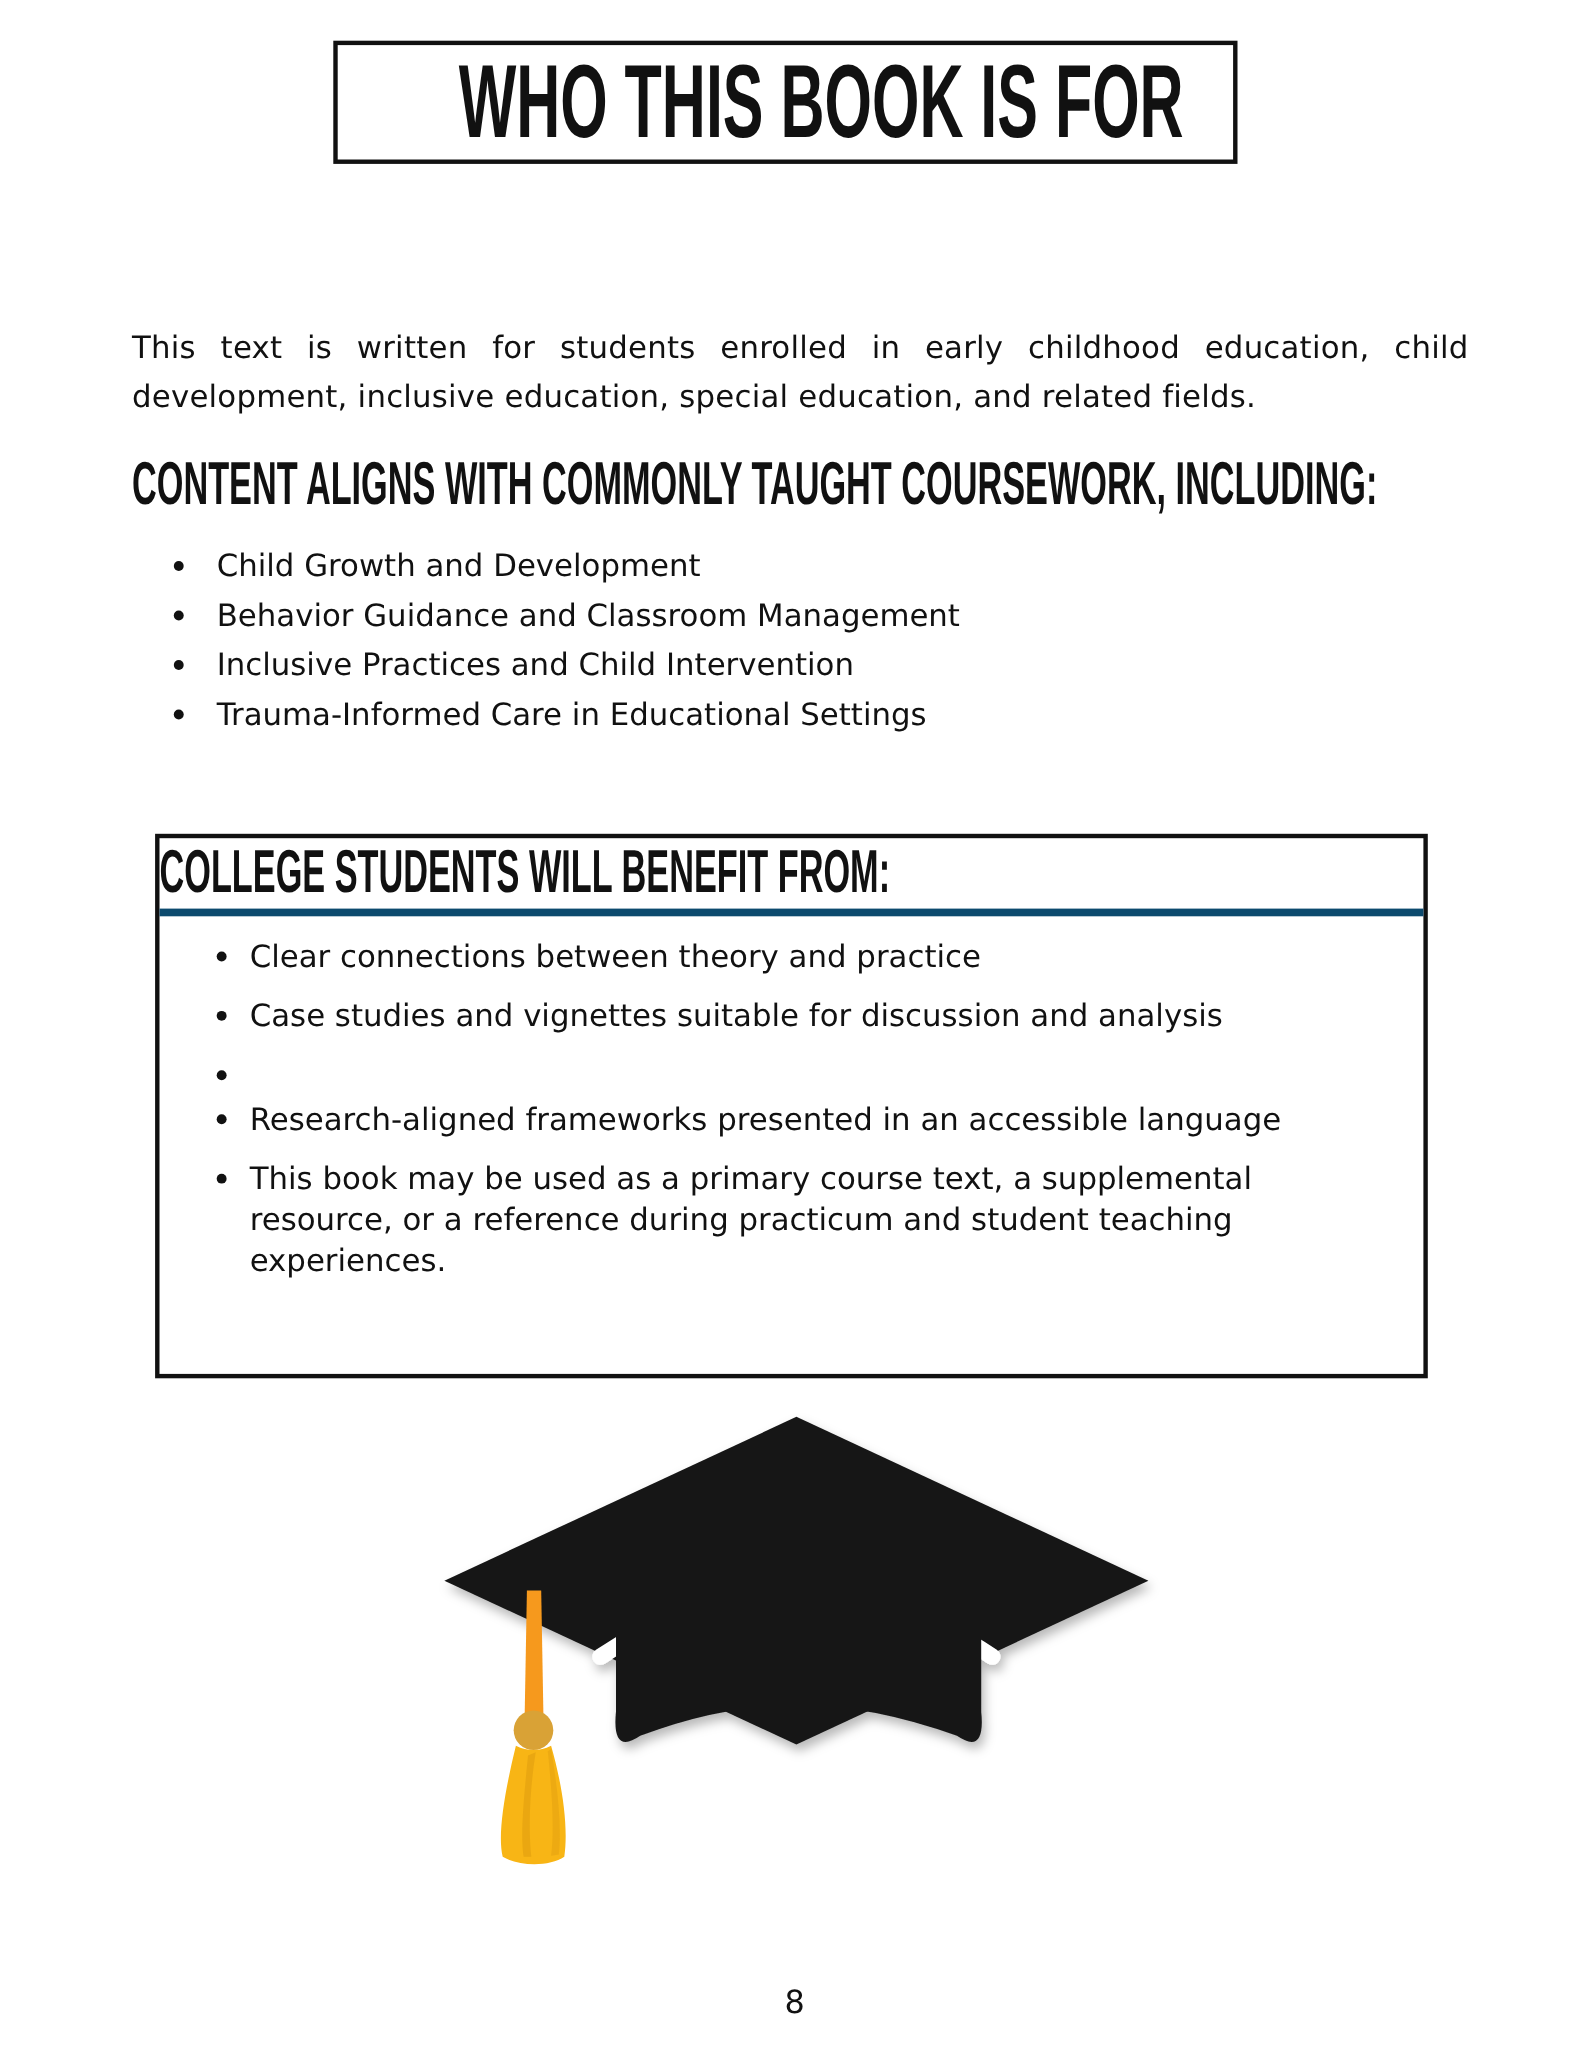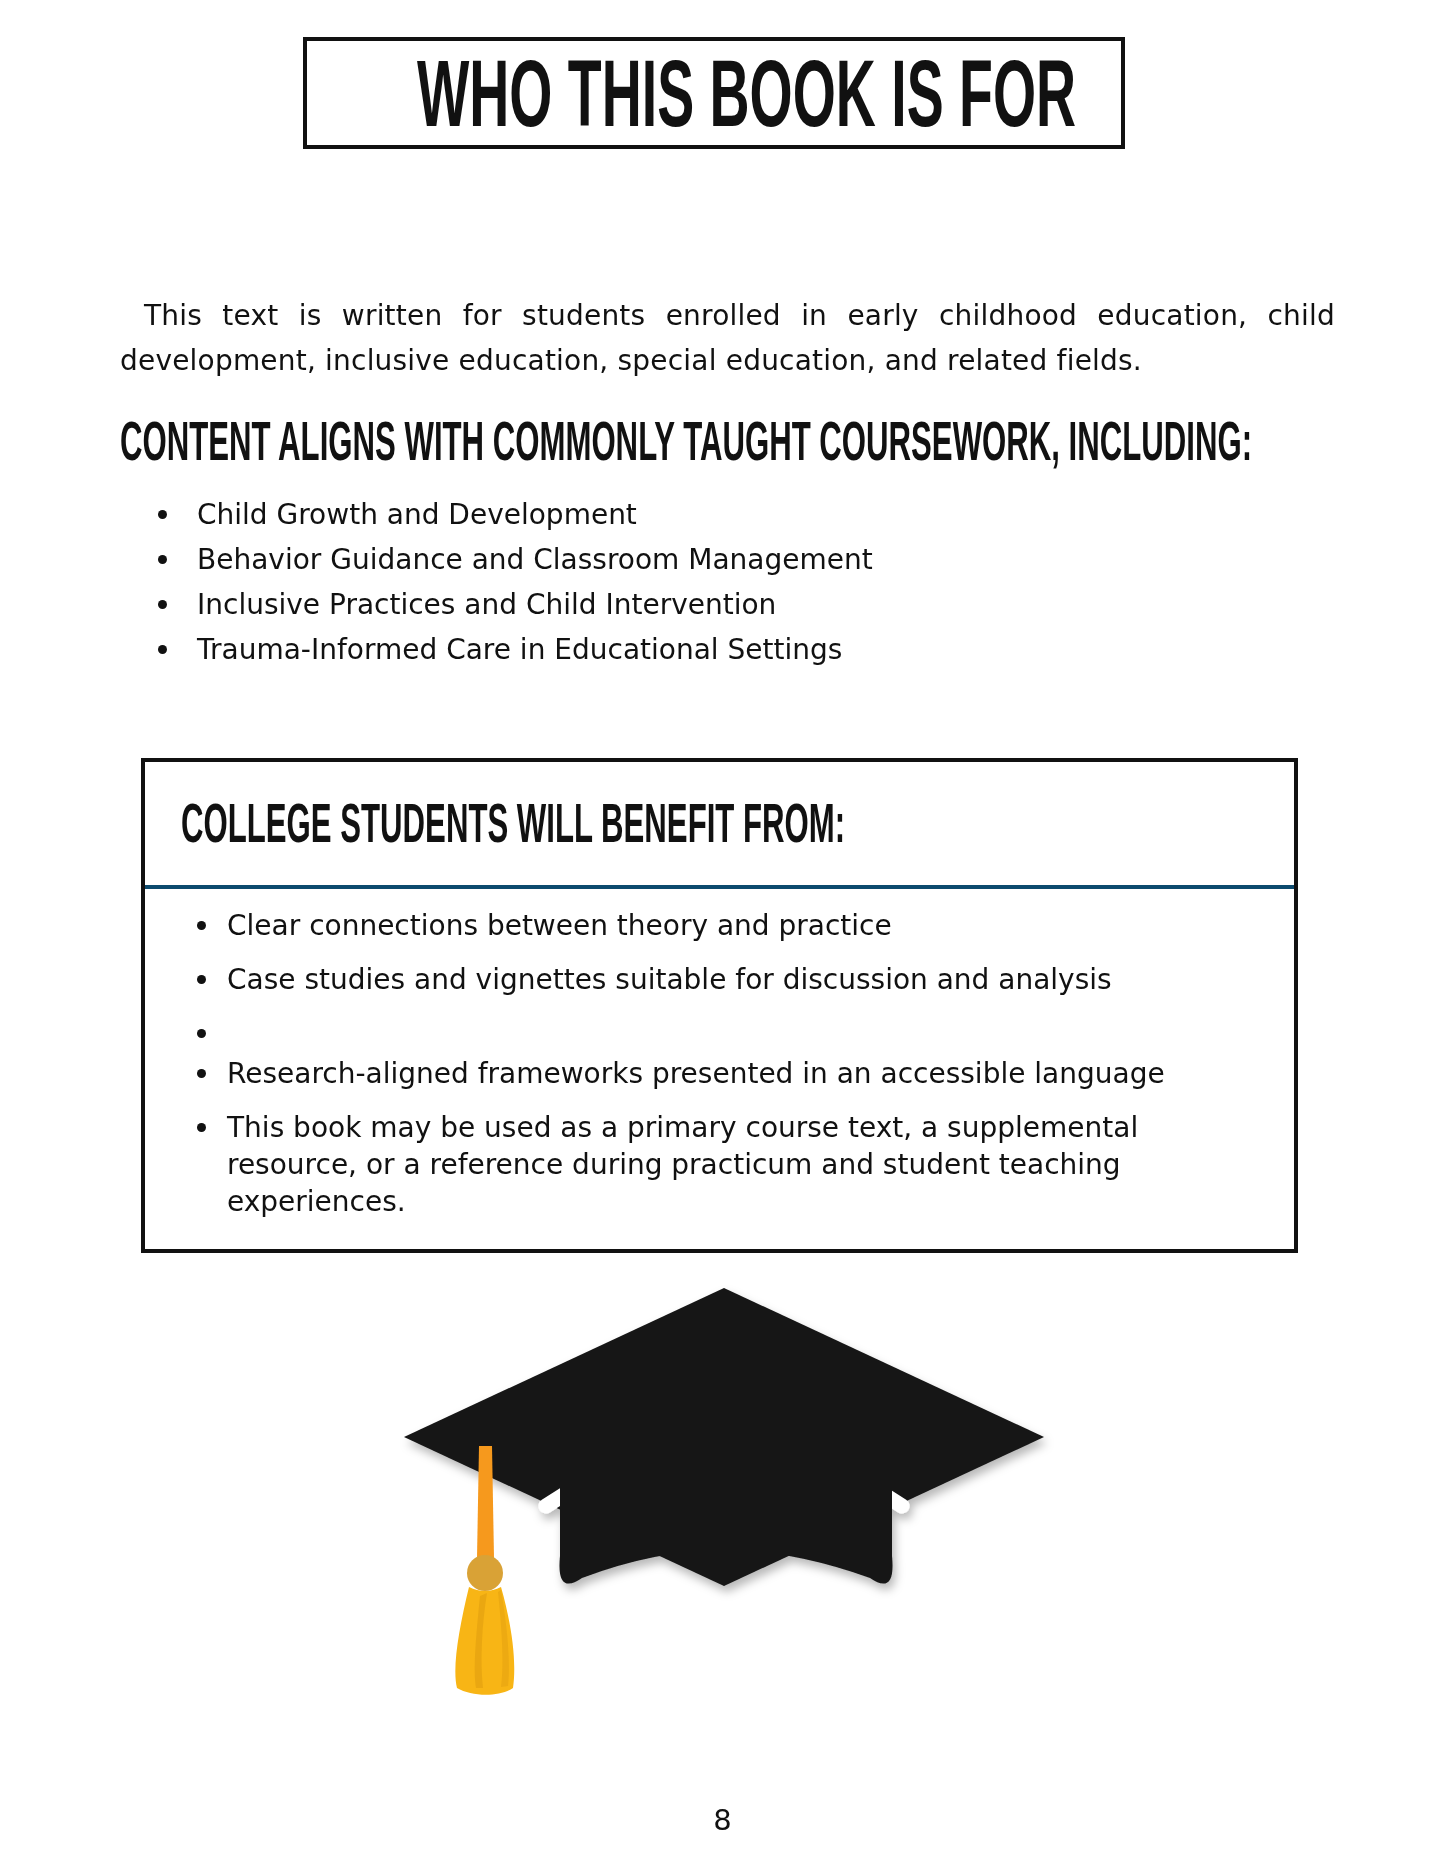--- a/index.html
+++ b/index.html
@@ -37,21 +37,21 @@
     transform:scale(0.82,1.45); transform-origin:left bottom;
   }
   #heading-audience{top:230px;}
   #heading-coursework{top:425px;}
 
   
   .para{
     position:absolute; left:120px; top:293px; width:1215px;
     font-size:28px; line-height:45px; letter-spacing:0.2px;
   }
-  .para .l1{ text-align:justify; text-align-last:justify;margin-left:24px; }
+  .para .l1{ text-align:justify; text-align-last:justify; }
   .para .l2{ text-align:left; }
 
   
   ul{ list-style:none; }
   .dot{
     width:9px; height:9px; border-radius:50%; background:#111;
     flex:0 0 9px;
   }
   .main-bullets{
     position:absolute; left:158px; top:492px; margin:0; padding:0;
@@ -60,22 +60,22 @@
     display:flex; align-items:center; height:45px; font-size:28px;
   }
   .main-bullets .dot{ margin-right:30px; }
 
   
   .benefit-box{
     position:absolute; left:141px; top:758px; width:1157px; height:495px;
     border:4px solid #111; box-sizing:border-box; background:#fff;
   }
   .benefit-header{
-    height:127px; border-bottom:4px solid #0c4a6e; box-sizing:border-box;
-    display:flex; align-items:center; padding-left:36px;
+    height:71px; border-bottom:7px solid #0c4a6e; box-sizing:border-box;
+    display:flex; align-items:center; 
   }
   .benefit-header .h-text{ transform-origin:left center; }
   .benefit-bullets{
     margin:0; padding:18px 30px 0 52px;
   }
   .benefit-bullets li{
     display:flex; align-items:flex-start;
     margin-bottom:17px; font-size:28px; line-height:37px;
   }
   .benefit-bullets .dot{ margin-top:14px; margin-right:21px; }

